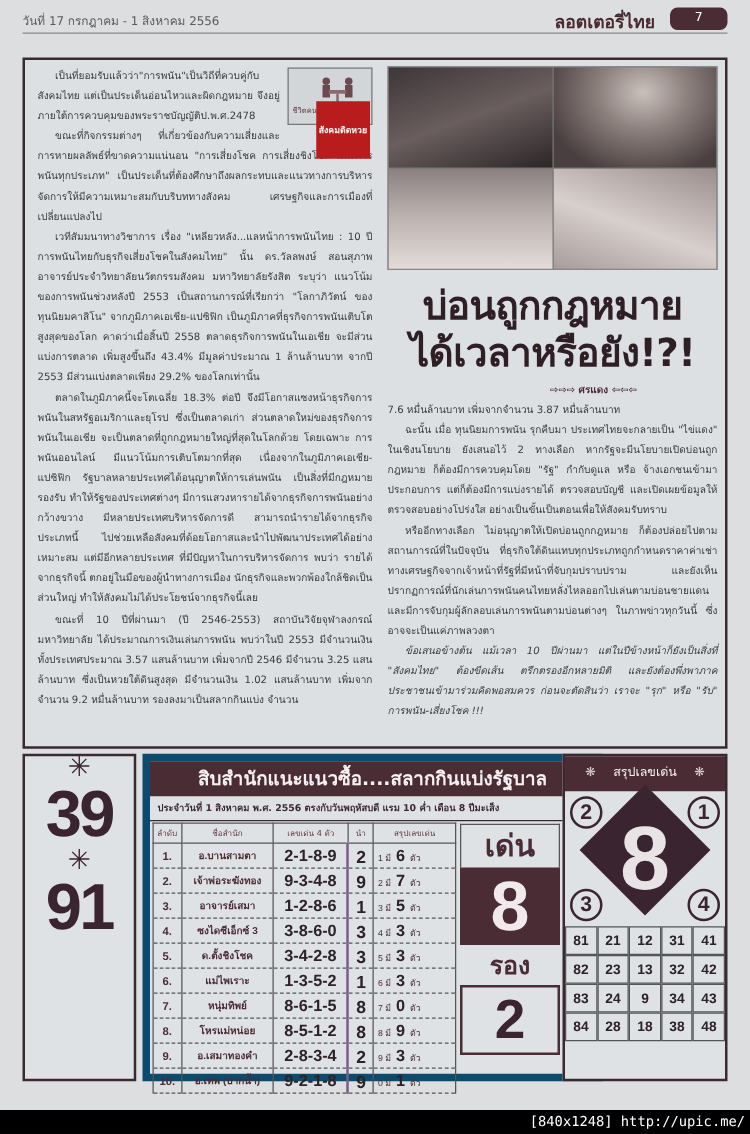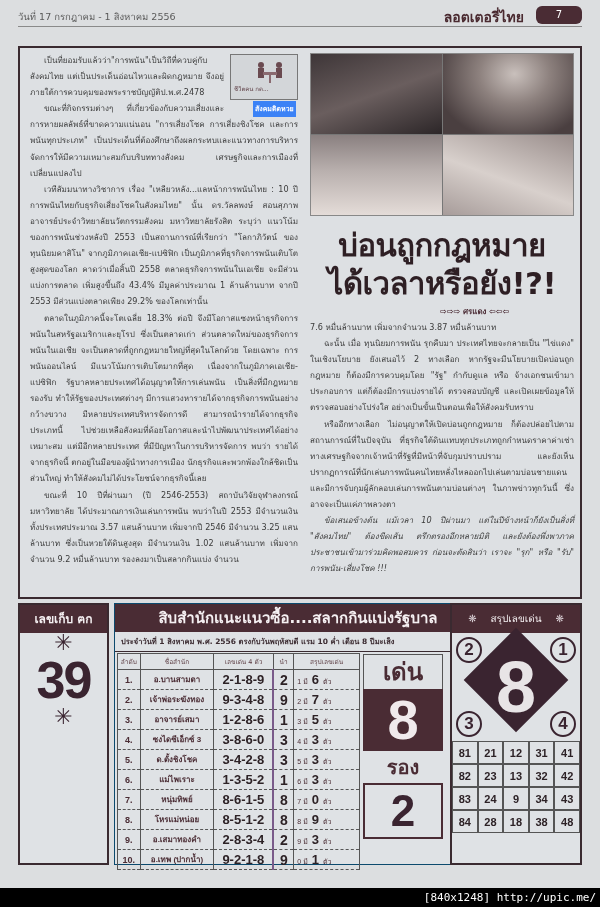--- a/index.html
+++ b/index.html
@@ -10,21 +10,21 @@
   .header .date { position: absolute; left: 0; top: 4px; font-size: 9.5px; color: #5a5a5a; }
   .header .brand { position: absolute; right: 58px; top: 1px; font-size: 14px; font-weight: bold; color: #4a2a30; }
   .header .pageno { position: absolute; right: 0; top: 1px; width: 46px; height: 18px; background: #4a2c34; border-radius: 6px; color: #fff; font-size: 10px; text-align: center; line-height: 18px; }
 
   .article { position: absolute; left: 18px; top: 46px; width: 564px; height: 553px; border: 2px solid #3a2a30; background: #dde0e3; }
   .col-left { position: absolute; left: 10px; top: 4px; width: 268px; font-size: 8.1px; line-height: 16.1px; text-align: justify; color: #3a3a3a; }
   .col-left p { text-indent: 14px; }
   .badge-box { float: right; width: 68px; height: 46px; border: 1px solid #777; margin: 2px 0 4px 6px; background: #d3d6d9; position: relative; }
   .badge-box .fig { position: absolute; left: 24px; top: 6px; width: 30px; height: 22px; }
   .badge-box .lbl1 { position: absolute; left: 3px; top: 26px; font-size: 6px; color: #5a3a40; }
-  .badge-box .lbl2 { position: absolute; left: 22px; top: 46px; font-size: 7px; font-weight: bold; color: #fff; background: #3b82f6; padding: 0 2px; }
+  .badge-box .lbl2 { position: absolute; left: 22px; top: 26px; font-size: 7px; font-weight: bold; color: #fff; background: #b91c1c; padding: 15px 2px; }
 
   .photo { position: absolute; left: 290px; top: 5px; width: 264px; height: 163px; border: 1px solid #888; background: #777; display: grid; grid-template-columns: 1fr 1fr; grid-template-rows: 1fr 1fr; gap: 1px; }
   .photo div { position: relative; overflow: hidden; }
   .ph1 { background: linear-gradient(160deg, #3e3638 0%, #6a5e5e 50%, #2c2628 100%); }
   .ph2 { background: radial-gradient(ellipse at 55% 25%, #c9c0bc 0%, #8d817e 35%, #4a3f40 80%); }
   .ph3 { background: linear-gradient(180deg, #8a8080 0%, #b9b0ae 45%, #e4dcd8 100%); }
   .ph4 { background: linear-gradient(200deg, #9a8e8c 0%, #d8d0cc 55%, #a79c9a 100%); }
 
   .headline { position: absolute; left: 290px; top: 178px; width: 264px; text-align: center; font-weight: bold; color: #2e1f24; font-size: 31px; line-height: 38px; letter-spacing: -0.5px; }
   .byline { position: absolute; left: 420px; top: 257px; font-size: 8px; color: #4a2a34; font-weight: bold; }
@@ -32,21 +32,21 @@
   .col-right p { text-indent: 14px; }
   .col-right p.ital { font-style: italic; }
 
   
   .bottom { position: absolute; left: 18px; top: 603px; width: 564px; height: 263px; }
   .nums-box { position: absolute; left: 0; top: 0; width: 91px; height: 262px; border: 2px solid #3a2a30; background: #dfe2e5; }
   .nums-title { height: 28px; background: #4a2c34; color: #f5f0f2; font-size: 12px; font-weight: bold; text-align: center; line-height: 28px; }
   .big-num { font-size: 52px; font-weight: bold; color: #3a2430; text-align: center; line-height: 54px; font-family: "Liberation Sans", sans-serif; letter-spacing: -2px; }
   .star { text-align: center; font-size: 22px; line-height: 20px; color: #3a2430; }
 
-  .table-box { position: absolute; left: 96px; top: 0; width: 368px; height: 262px; border: 1px solid #0c4a6e; background: #dfe2e5; }
+  .table-box { position: absolute; left: 96px; top: 0; width: 368px; height: 262px; border: 6px solid #0c4a6e; background: #dfe2e5; }
   .table-title { height: 28px; background: #4a2c34; color: #f5f0f2; font-size: 15px; font-weight: bold; text-align: center; line-height: 28px; }
   .table-sub { height: 20px; font-size: 7.5px; font-weight: bold; line-height: 20px; padding-left: 6px; color: #3a2a30; border-bottom: 1px solid #3a2a30; }
   table { position: absolute; left: 2px; top: 49px; border-collapse: collapse; width: 243px; }
   th { font-size: 6.5px; font-weight: normal; height: 16px; color: #5a3a40; border: 1px solid #555; }
   td { height: 20px; border-left: 1px solid #555; border-right: 1px solid #555; border-bottom: 1px dashed #555; font-family: "Liberation Sans", sans-serif; }
   td.idx { width: 22px; text-align: center; font-size: 9px; font-weight: bold; color: #4a2c34; }
   td.name { width: 72px; font-size: 8px; font-weight: bold; color: #4a2c34; text-align: center; }
   td.digits { width: 58px; font-size: 13px; font-weight: bold; text-align: center; color: #2d2226; }
   td.lead { width: 20px; font-size: 14px; font-weight: bold; text-align: center; border-left: 2px solid #7a5b8a; }
   td.sum { width: 64px; font-size: 7px; color: #4a2c34; white-space: nowrap; padding-left: 3px; }
@@ -122,24 +122,24 @@
     <div class="col-right">
       <p style="text-indent:0">7.6 หมื่นล้านบาท เพิ่มจากจำนวน 3.87 หมื่นล้านบาท</p>
       <p>ฉะนั้น เมื่อ ทุนนิยมการพนัน รุกคืบมา ประเทศไทยจะกลายเป็น "ไข่แดง" ในเชิงนโยบาย ยังเสนอไว้ 2 ทางเลือก หากรัฐจะมีนโยบายเปิดบ่อนถูกกฎหมาย ก็ต้องมีการควบคุมโดย "รัฐ" กำกับดูแล หรือ จ้างเอกชนเข้ามาประกอบการ แต่ก็ต้องมีการแบ่งรายได้ ตรวจสอบบัญชี และเปิดเผยข้อมูลให้ตรวจสอบอย่างโปร่งใส อย่างเป็นขั้นเป็นตอนเพื่อให้สังคมรับทราบ</p>
       <p>หรืออีกทางเลือก ไม่อนุญาตให้เปิดบ่อนถูกกฎหมาย ก็ต้องปล่อยไปตามสถานการณ์ที่ในปัจจุบัน ที่ธุรกิจใต้ดินแทบทุกประเภทถูกกำหนดราคาค่าเช่าทางเศรษฐกิจจากเจ้าหน้าที่รัฐที่มีหน้าที่จับกุมปราบปราม และยังเห็นปรากฏการณ์ที่นักเล่นการพนันคนไทยหลั่งไหลออกไปเล่นตามบ่อนชายแดน และมีการจับกุมผู้ลักลอบเล่นการพนันตามบ่อนต่างๆ ในภาพข่าวทุกวันนี้ ซึ่งอาจจะเป็นแค่ภาพลวงตา</p>
       <p class="ital">ข้อเสนอข้างต้น แม้เวลา 10 ปีผ่านมา แต่ในปีข้างหน้าก็ยังเป็นสิ่งที่ "สังคมไทย" ต้องขีดเส้น ตรึกตรองอีกหลายมิติ และยังต้องพึ่งพาภาคประชาชนเข้ามาร่วมคิดพอสมควร ก่อนจะตัดสินว่า เราจะ "รุก" หรือ "รับ" การพนัน-เสี่ยงโชค !!!</p>
     </div>
   </div>
 
   <div class="bottom">
     <div class="nums-box">
-      <div class="nums-title">เลขเก็บ ฅก</div>
       <div class="star">✳</div>
       <div class="big-num">39</div>
       <div class="star">✳</div>
+      <div class="big-num">91</div>
     </div>
 
     <div class="table-box">
       <div class="table-title">สิบสำนักแนะแนวซื้อ....สลากกินแบ่งรัฐบาล</div>
       <div class="table-sub">ประจำวันที่ 1 สิงหาคม พ.ศ. 2556 ตรงกับวันพฤหัสบดี แรม 10 ค่ำ เดือน 8 ปีมะเส็ง</div>
       <table>
         <thead>
           <tr>
             <th>ลำดับ</th>
             <th>ชื่อสำนัก</th>

